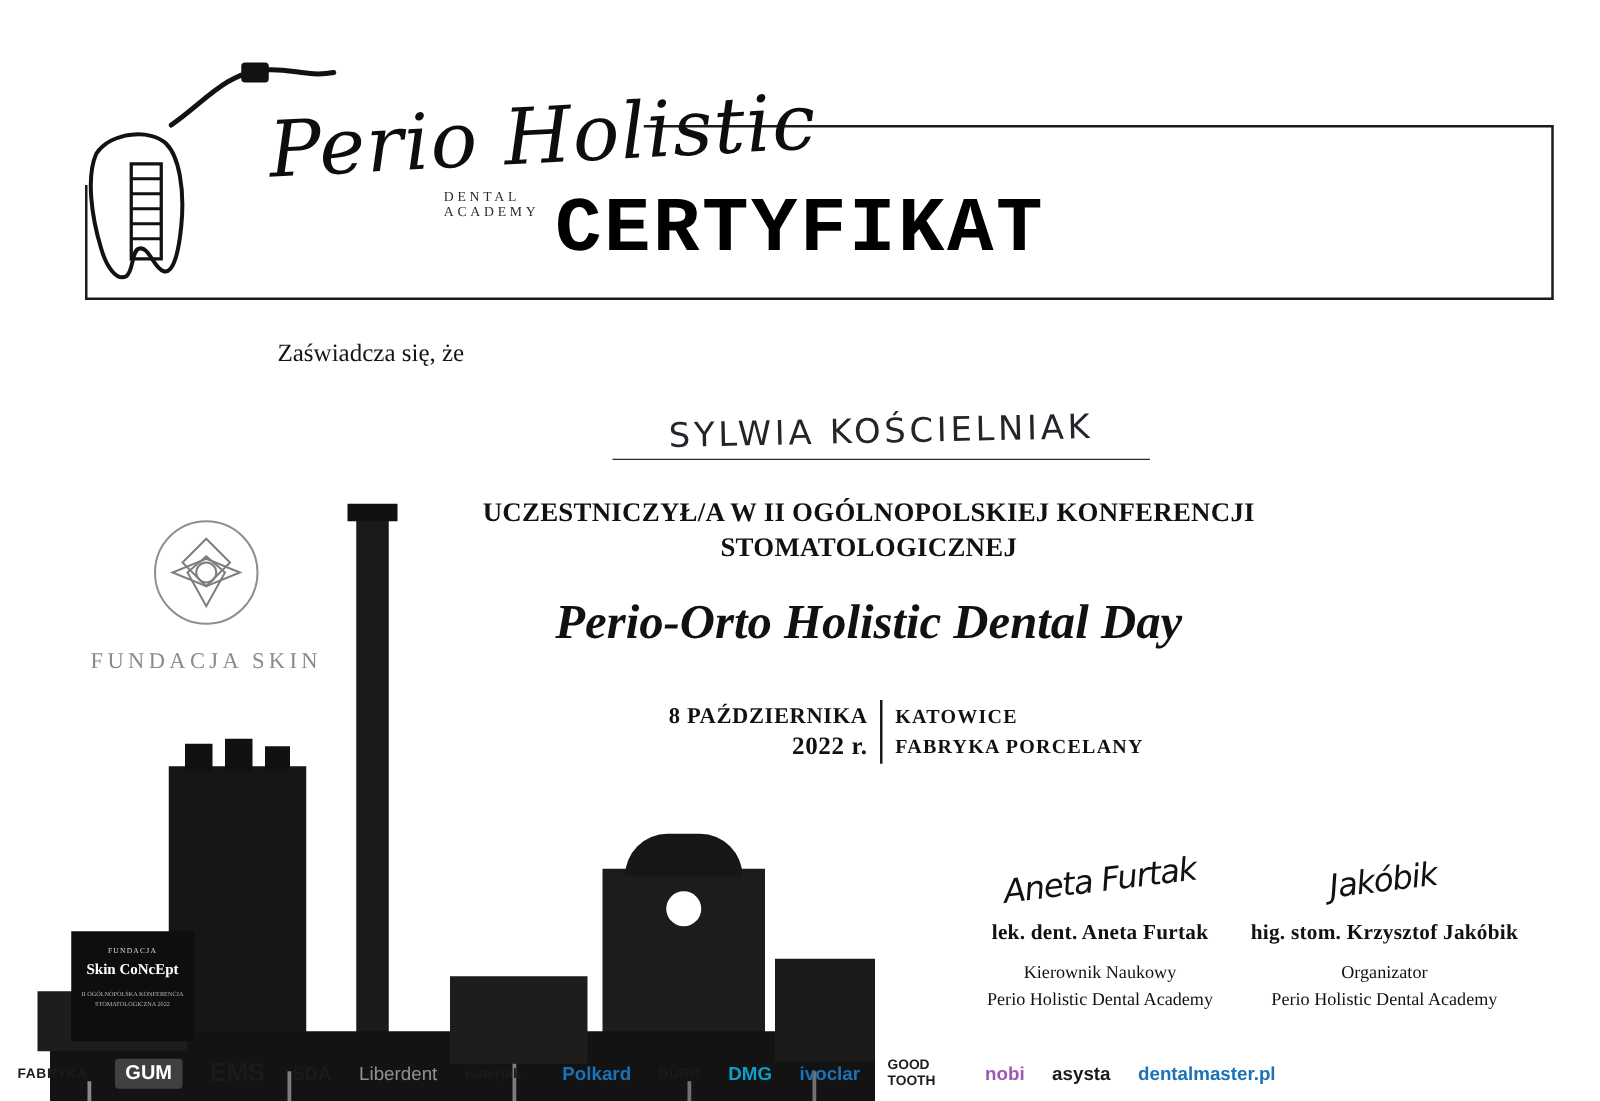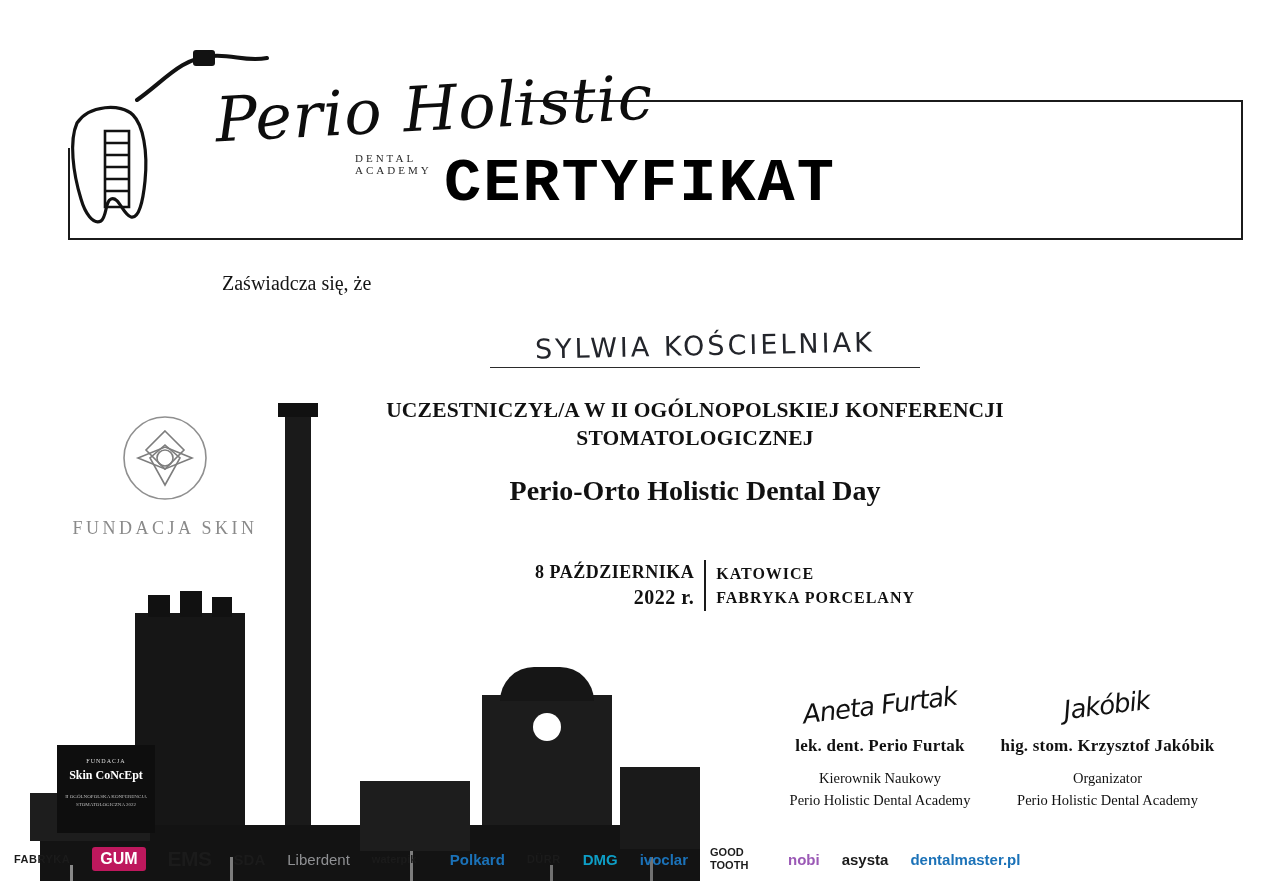--- a/index.html
+++ b/index.html
@@ -127,22 +127,23 @@
   }
   .line-1 { top: 398px; }
   .line-2 { top: 426px; }
 
   .event-title {
     position: absolute;
     left: 300px;
     width: 790px;
     top: 475px;
     text-align: center;
-    font-size: 28px;
-    font-weight: bold;
+    font-size: 39px;
+    font-weight: bold;
+    font-style: italic;
   }
 
   
   .datebox {
     position: absolute;
     left: 510px;
     top: 560px;
     width: 430px;
     display: flex;
     justify-content: center;
@@ -266,21 +267,21 @@
     white-space: nowrap;
     margin-right: 22px;
     color: #1b1b1b;
   }
   .sp.small { font-size: 11px; letter-spacing: 0.5px; }
   .sp.blue { color: #1b72b8; }
   .sp.teal { color: #0e9ec6; }
   .sp.grey { color: #8f9093; font-weight: normal; }
   .sp.purple { color: #9b59b6; }
   .sp.gum {
-    background: #be185d;
+    background: #404040;
     color: #fff;
     padding: 3px 8px;
     border-radius: 3px;
     font-size: 16px;
   }
   .sp.ems { font-size: 21px; letter-spacing: -0.5px; }
   .sp.two-line { font-size: 11px; line-height: 1.15; white-space: normal; width: 56px; }
 </style>
 </head>
 <body>
@@ -369,21 +370,21 @@
       <circle cx="43" cy="43" r="8" fill="none" stroke="#7d7d7d" stroke-width="1.6"></circle>
     </svg>
   </div>
   <div class="skin-text">
     <div>FUNDACJA SKIN</div>
   </div>
 </div>
 
 <div class="sig sig-1">
   <div class="sig-hand">Aneta Furtak</div>
-  <div class="sig-name">lek. dent. Perio Furtak</div>
+  <div class="sig-name">lek. dent. Aneta Furtak</div>
   <div class="sig-role">
     <div>Kierownik Naukowy</div>
     <div>Perio Holistic Dental Academy</div>
   </div>
 </div>
 
 <div class="sig sig-2">
   <div class="sig-hand">Jakóbik</div>
   <div class="sig-name">hig. stom. Krzysztof Jakóbik</div>
   <div class="sig-role">

